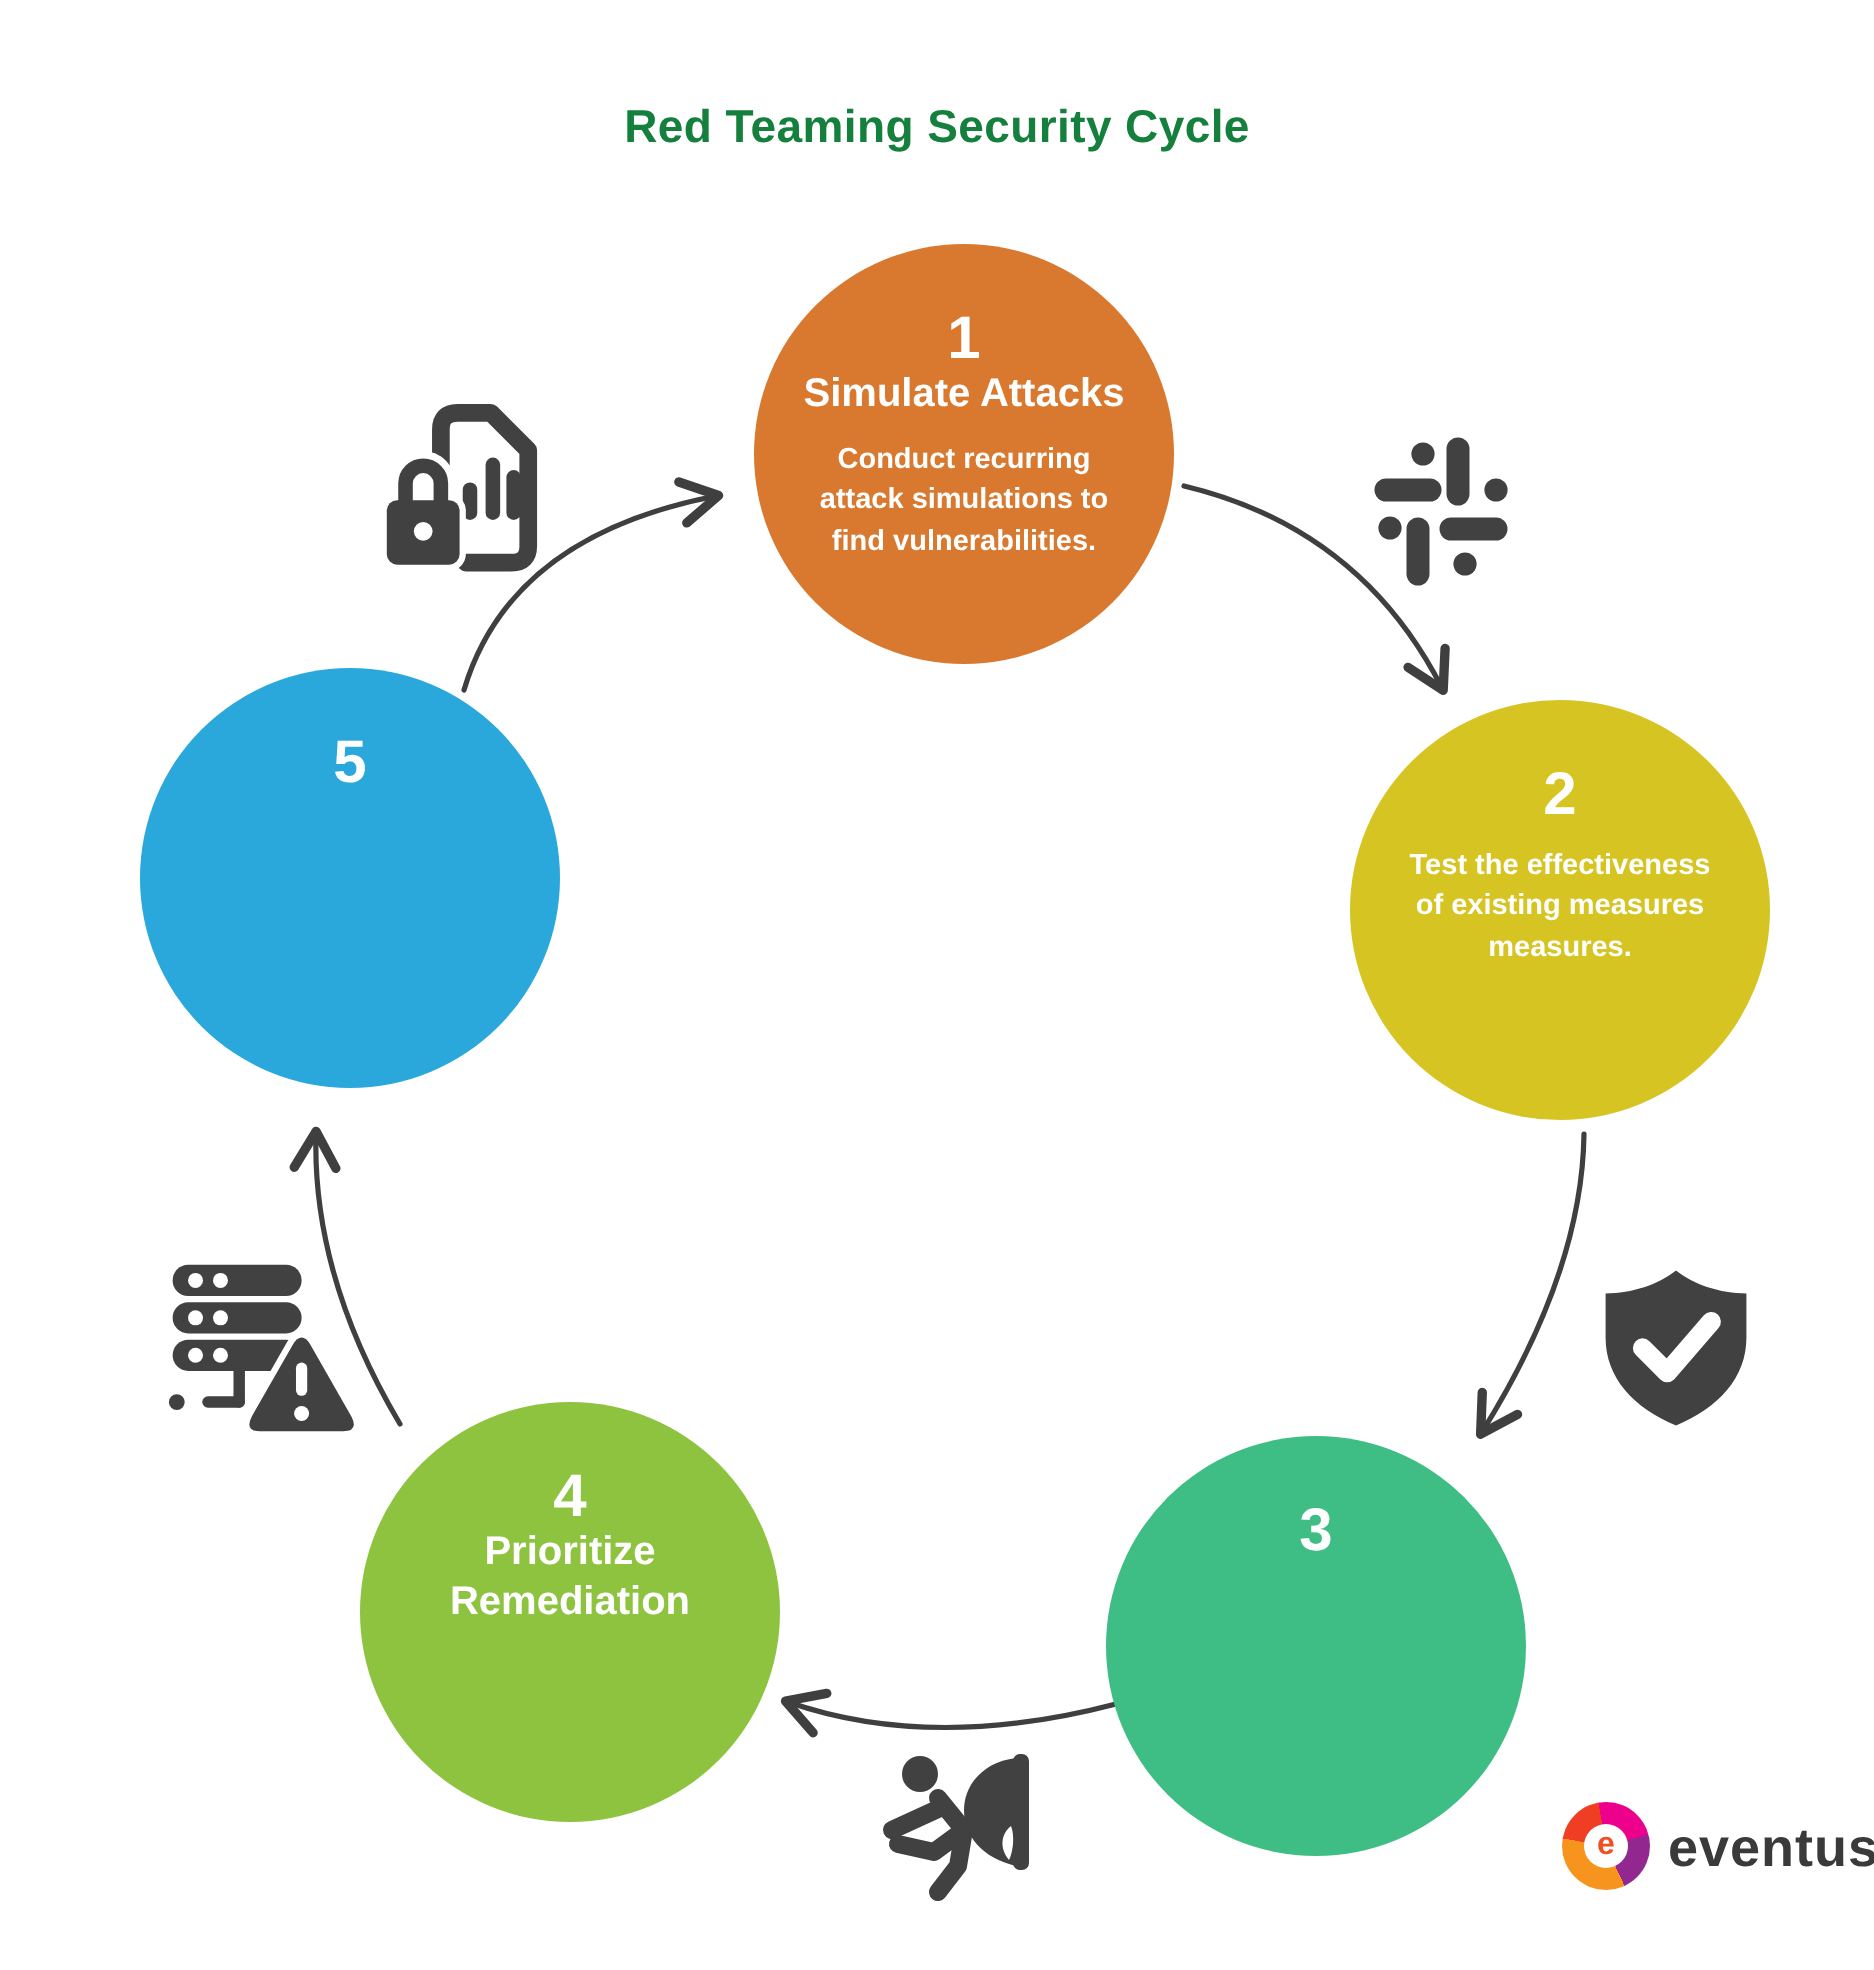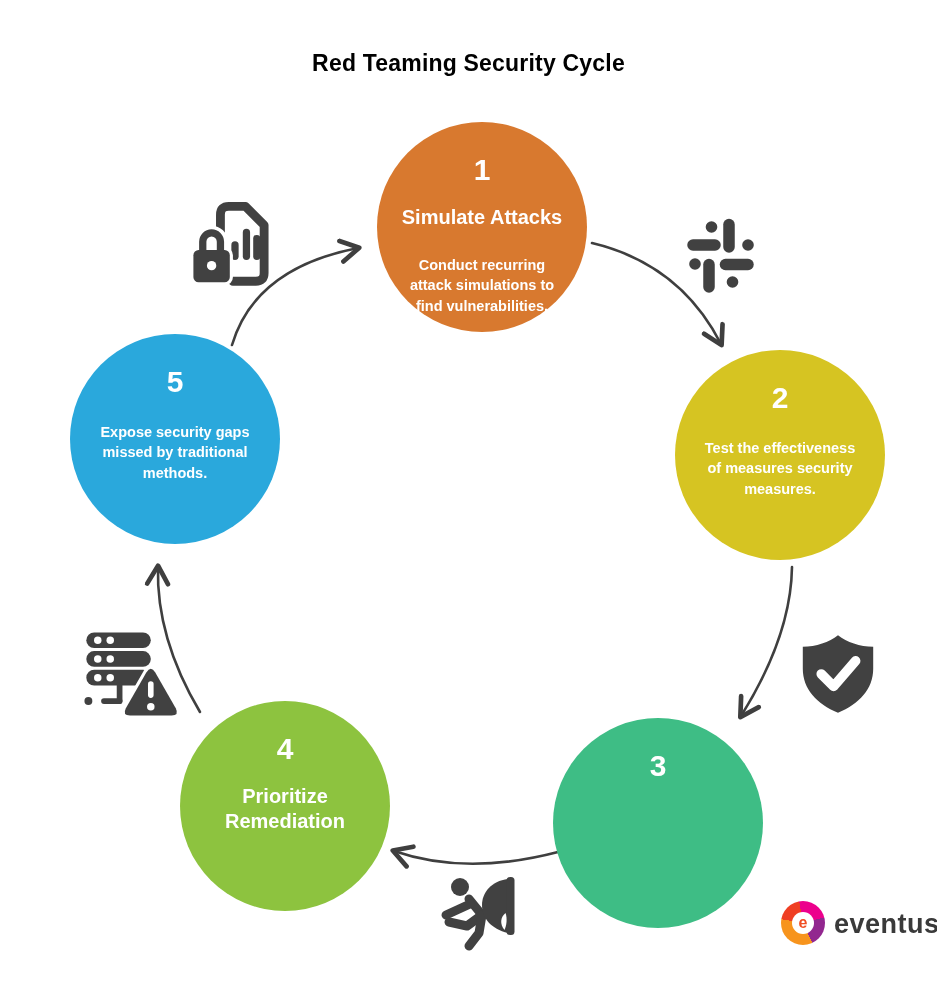--- a/index.html
+++ b/index.html
@@ -4,32 +4,32 @@
 <style>
   * { margin:0; padding:0; box-sizing:border-box; }
   html,body { background:#ffffff; }
   body { font-family:"Liberation Sans", sans-serif; }
   .stage {
     position:relative; width:937px; height:985px; background:#ffffff;
     overflow:hidden; margin:0 auto;
   }
   .title {
     position:absolute; top:50px; left:0; width:100%;
-    text-align:center; font-size:23px; font-weight:bold; color:#000000;
+    text-align:center; font-size:23px; font-weight:bold; color:#15803d;
     letter-spacing:0.2px;
   }
   .circle {
     position:absolute; width:210px; height:210px; border-radius:50%;
     color:#ffffff; text-align:center;
     display:flex; flex-direction:column; align-items:center;
     padding-top:33px;
   }
   .circle .num { font-size:30px; font-weight:bold; line-height:1; }
-  .circle .step-title { margin-top:20px; font-size:20px; font-weight:bold; line-height:1.25; padding:0 14px; }
-  .circle .step-desc { margin-top:25px; font-size:14.5px; font-weight:bold; line-height:1.4; padding:0 20px; max-width:196px; }
+  .circle .step-title { margin-top:0; font-size:20px; font-weight:bold; line-height:1.25; padding:0 14px; }
+  .circle .step-desc { margin-top:10px; font-size:14.5px; font-weight:bold; line-height:1.4; padding:0 20px; max-width:196px; }
   .c1 { left:377px; top:122px; }
   .c2 { left:675px; top:350px; }
   .c3 { left:553px; top:718px; }
   .c4 { left:180px; top:701px; }
   .c5 { left:70px;  top:334px; }
   .icon { position:absolute; line-height:0; }
   .icon-report { left:183px; top:196px; }
   .icon-slack  { left:672px; top:207px; }
   .icon-shield { left:794px; top:630px; }
   .icon-exit   { left:437px; top:868px; }
@@ -70,35 +70,34 @@
   </svg>
 
   <div class="circle c1" style="background-color: rgb(216, 121, 47);">
     <div class="num">1</div>
     <div class="step-title">Simulate Attacks</div>
     <div class="step-desc">Conduct recurring attack simulations to find vulnerabilities.</div>
   </div>
 
   <div class="circle c2" style="background-color: rgb(214, 196, 34);">
     <div class="num">2</div>
-    <div class="step-desc">Test the effectiveness of measures security measures.</div>
+    <div class="step-desc">Test the effectiveness of existing measures measures.</div>
   </div>
 
   <div class="circle c3" style="background-color: rgb(62, 189, 133);">
     <div class="num">3</div>
   </div>
 
   <div class="circle c4" style="background-color: rgb(141, 195, 63);">
     <div class="num">4</div>
     <div class="step-title">Prioritize Remediation</div>
   </div>
 
   <div class="circle c5" style="background-color: rgb(42, 168, 220);">
     <div class="num">5</div>
-    <div class="step-desc">Expose security gaps missed by traditional methods.</div>
   </div>
 
   <span class="icon icon-report">
     <svg width="104" height="104" viewBox="0 0 100 100">
       <path d="M36,46 V18 Q36,10 44,10 H60 L78,28 V74 Q78,82 70,82 H48" fill="none" stroke="#414141" stroke-width="8.5" stroke-linecap="round" stroke-linejoin="round"></path>
       <line x1="50" y1="58" x2="50" y2="47" stroke="#414141" stroke-width="7" stroke-linecap="round"></line>
       <line x1="61" y1="58" x2="61" y2="35" stroke="#414141" stroke-width="7" stroke-linecap="round"></line>
       <line x1="71" y1="58" x2="71" y2="41" stroke="#414141" stroke-width="7" stroke-linecap="round"></line>
       <path d="M19,54 V44 a8.5,8.5 0 0 1 17,0 V54" fill="none" stroke="#ffffff" stroke-width="14"></path>
       <rect x="7" y="49" width="41" height="37" rx="8" fill="#ffffff"></rect>

